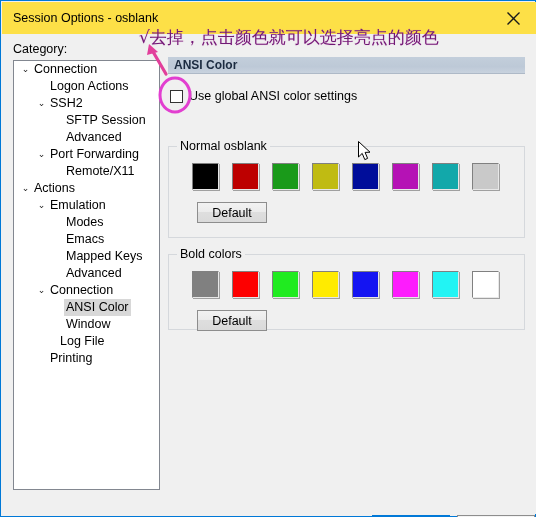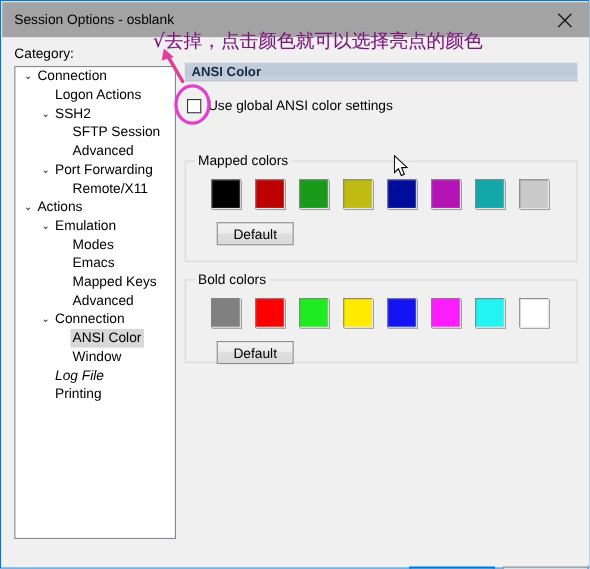--- a/index.html
+++ b/index.html
@@ -23,21 +23,21 @@
     left: 0; top: 0;
     width: 536px; height: 517px;
     background: #f0f0f0;
     border: 1px solid #0078d7;
     box-sizing: border-box;
   }
   #titlebar {
     position: absolute;
     left: 1px; top: 1px;
     width: 534px; height: 32px;
-    background: #a3a3a3;
+    background: #fde047;
     box-sizing: border-box;
   }
   #title-text {
     position: absolute;
     left: 11px; top: 9px;
     font-size: 12.5px;
     color: #000000;
     white-space: nowrap;
   }
   #close-btn {
@@ -312,39 +312,39 @@
             <span class="chev" style="left: 22px;">⌄</span>
             <span class="lbl" style="left: 34px;">Connection</span>
           </div>
           <div class="tree-row selected">
             <span class="lbl" style="left: 50px;">ANSI Color</span>
           </div>
           <div class="tree-row">
             <span class="lbl" style="left: 50px;">Window</span>
           </div>
           <div class="tree-row">
-            <span class="lbl" style="left: 34px; font-style: italic;">Log File</span>
+            <span class="lbl" style="left: 44px;">Log File</span>
           </div>
           <div class="tree-row">
             <span class="lbl" style="left: 34px;">Printing</span>
           </div>
         </div>
     </div>
 
     <div id="pane-header">
       <div id="pane-header-text">ANSI Color</div>
     </div>
 
     <div id="global-check-row">
       <span class="win-checkbox"></span>
       <span id="global-check-label">Use global ANSI color settings</span>
     </div>
 
     <div class="groupbox" id="gb-normal">
-      <div class="gb-title">Mapped colors</div>
+      <div class="gb-title">Normal osblank</div>
       <div class="swatch-row" id="normal-swatches">
           <div class="swatch" style="background: rgb(0, 0, 0);"></div>
           <div class="swatch" style="background: rgb(189, 0, 0);"></div>
           <div class="swatch" style="background: rgb(26, 154, 26);"></div>
           <div class="swatch" style="background: rgb(192, 187, 18);"></div>
           <div class="swatch" style="background: rgb(0, 13, 154);"></div>
           <div class="swatch" style="background: rgb(181, 18, 181);"></div>
           <div class="swatch" style="background: rgb(18, 168, 170);"></div>
           <div class="swatch" style="background: rgb(201, 201, 201);"></div>
         </div>

